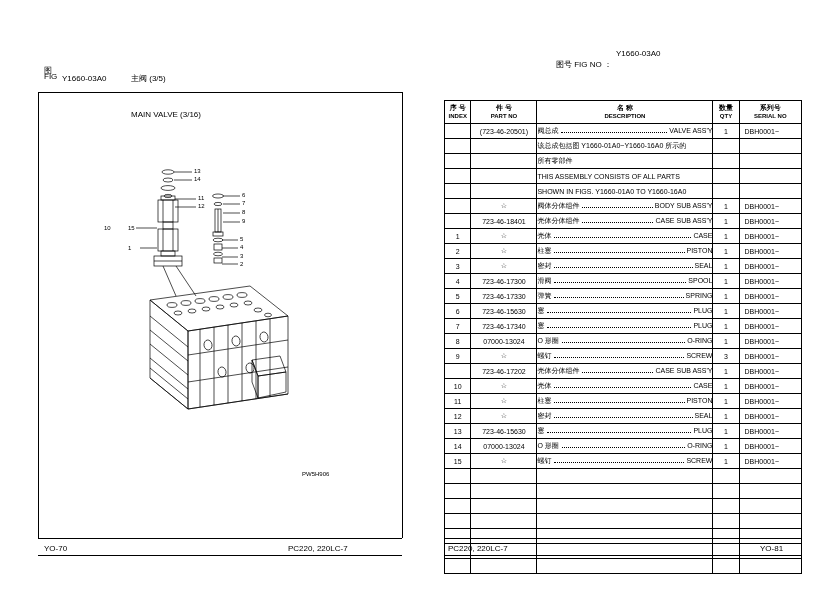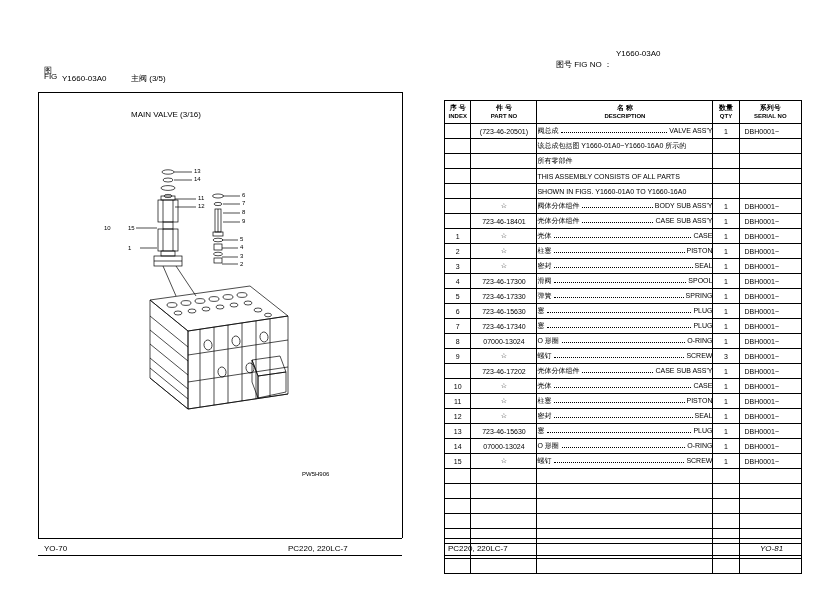--- a/index.html
+++ b/index.html
@@ -180,21 +180,21 @@
   <div class="t t6" style="left:240px;top:243px;">4</div>
   <div class="t t6" style="left:240px;top:252px;">3</div>
   <div class="t t6" style="left:240px;top:260px;">2</div>
   <div class="t t6" style="left:128px;top:224px;">15</div>
   <div class="t t6" style="left:104px;top:224px;">10</div>
   <div class="t t6" style="left:128px;top:244px;">1</div>
 
   <div class="hline" style="left:444px;top:538px;width:358px;"></div>
   <div class="hline" style="left:444px;top:555px;width:358px;"></div>
   <div class="t t8" style="left:448px;top:544px;">PC220, 220LC-7</div>
-  <div class="t t8" style="left:760px;top:544px;font-style:italic;">YO-81</div>
+  <div class="t t8" style="left:760px;top:544px;">YO-81</div>
 
   <table class="tbl">
     <thead>
       <tr>
         <th class="hdr c-index">
           <span class="cn">序 号</span>
           <span class="en">INDEX</span>
         </th>
         <th class="hdr c-part">
           <span class="cn">件    号</span>

